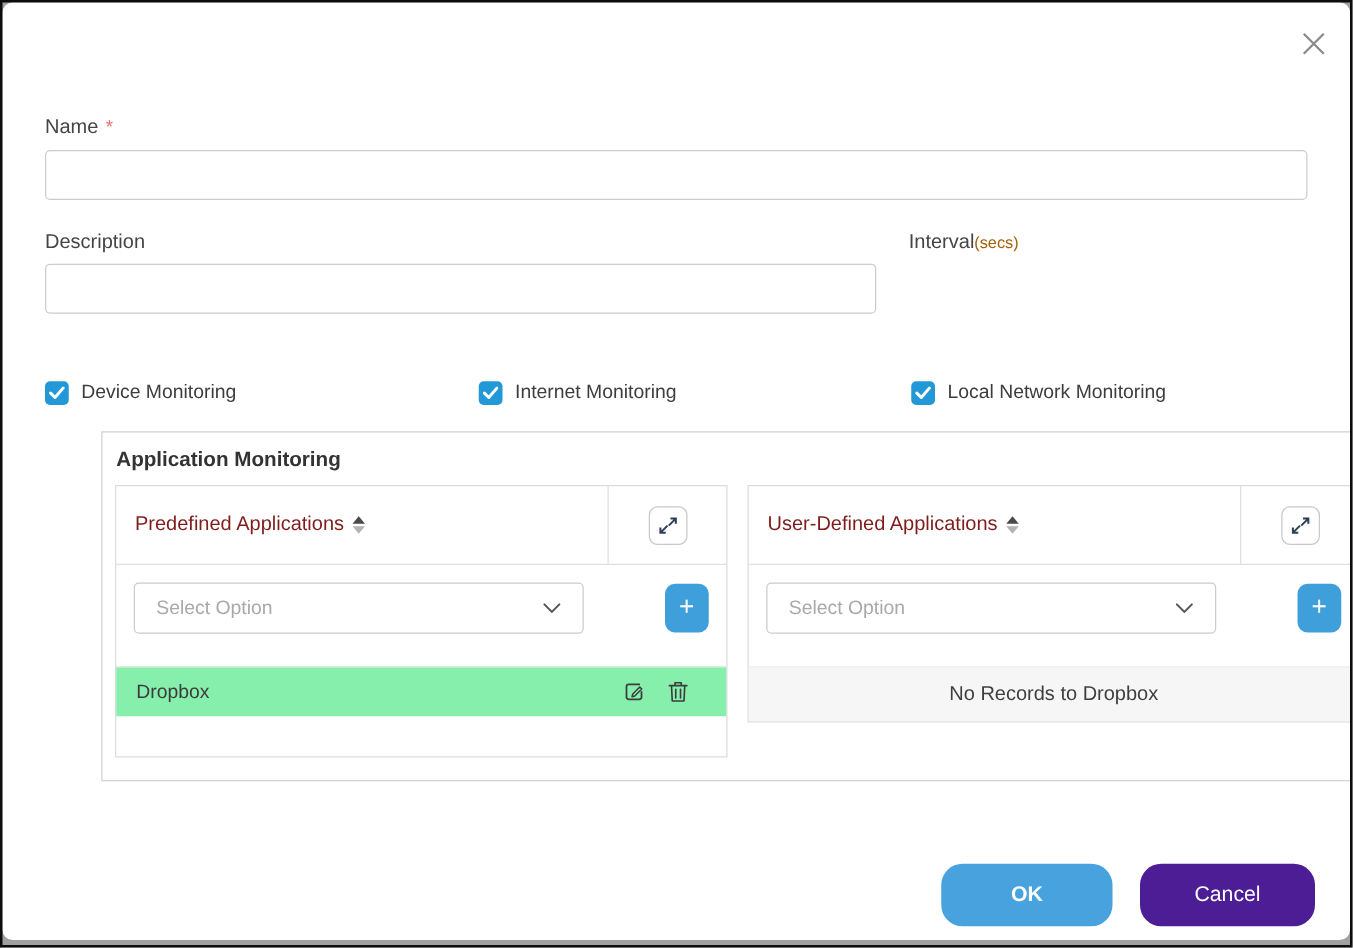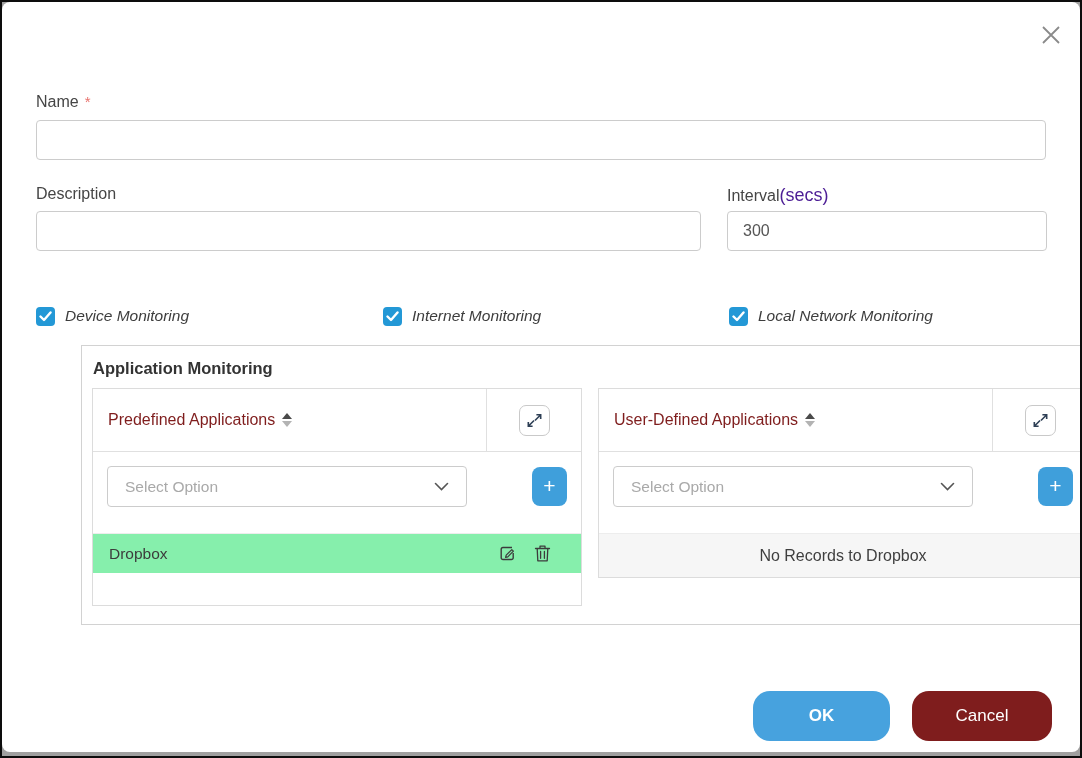--- a/index.html
+++ b/index.html
@@ -17,34 +17,34 @@
     position: absolute; left: 28px; top: 19px;
     font-size: 21px; font-weight: bold; color: #3d3d3d; letter-spacing: .2px;
   }
   .close-btn {
     position: absolute; left: 1034px; top: 18px; width: 30px; height: 30px;
     display: flex; align-items: center; justify-content: center; cursor: pointer;
   }
   
   .field-label { position: absolute; font-size: 16px; color: #454545; }
   .req { color: #e8736e; margin-left: 6px; font-size: 15px; }
-  .unit { color: #4c1d95; font-size: 18px; }
+  .unit { color: #a16207; font-size: 13px; }
   .txt-input {
     position: absolute; height: 40px; border: 1px solid #cccccc; border-radius: 4px;
     font-size: 16px; color: #555; padding: 0 15px; background: #fff; outline: none;
     font-family: "Liberation Sans", "DejaVu Sans", sans-serif;
   }
   #name-label { left: 34px; top: 91px; }
   #name-input { left: 34px; top: 118px; width: 1010px; }
   #desc-label { left: 34px; top: 183px; }
   #desc-input { left: 34px; top: 209px; width: 665px; }
   #interval-label { left: 725px; top: 183px; }
   #interval-input { left: 725px; top: 209px; width: 320px; }
   
-  .check-item { position: absolute; top: 303px; display: flex; align-items: center; height: 22px; font-style: italic; }
+  .check-item { position: absolute; top: 303px; display: flex; align-items: flex-start; height: 22px; }
   .cb {
     width: 19px; height: 19px; border-radius: 4px; background: #2398d6;
     display: inline-flex; align-items: center; justify-content: center; cursor: pointer; flex: none;
   }
   .cb-label { margin-left: 10px; font-size: 15.5px; color: #3d3d3d; }
   
   .app-box {
     position: absolute; left: 31px; top: 343px; width: 1018px; height: 280px;
     border: 1px solid #d2d2d2;
     margin-left: 48px;
@@ -85,21 +85,21 @@
     height: 44px; background: #f6f6f6; border-top: 1px solid #ededed;
     display: flex; align-items: center; justify-content: center; font-size: 16px; color: #3f3f3f;
   }
   
   .btn {
     position: absolute; top: 689px; height: 50px; border: none; border-radius: 17px;
     font-size: 17px; color: #ffffff; cursor: pointer;
     font-family: "Liberation Sans", "DejaVu Sans", sans-serif;
   }
   #ok-btn { left: 751px; width: 137px; background: #47a2de; font-weight: bold; }
-  #cancel-btn { left: 910px; width: 140px; background: #7f1d1d; }
+  #cancel-btn { left: 910px; width: 140px; background: #4c1d95; }
 </style>
 </head>
 <body>
 
 <div class="frame">
   <div class="modal">
 
     <div class="close-btn">
       <svg width="26" height="26" viewBox="0 0 26 26">
           <path d="M5 5 L21 21 M21 5 L5 21" stroke="#8a8a8a" stroke-width="1.8" fill="none"></path>
@@ -110,21 +110,20 @@
       <span>Name</span><span class="req">*</span>
     </div>
     <input class="txt-input" id="name-input" value="" style="">
 
     <div class="field-label" id="desc-label">Description</div>
     <input class="txt-input" id="desc-input" value="" style="">
 
     <div class="field-label" id="interval-label">
       <span>Interval</span><span class="unit">(secs)</span>
     </div>
-    <input class="txt-input" id="interval-input" value="300" style="">
 
     <div class="check-item" style="left:34px">
       <span class="cb">
         <svg width="13" height="11" viewBox="0 0 13 11">
             <path d="M1.5 5.5 L5 9 L11.5 1.5" stroke="#fff" stroke-width="2.4" fill="none" stroke-linecap="round" stroke-linejoin="round"></path>
           </svg>
       </span>
       <span class="cb-label">Device Monitoring</span>
     </div>
     <div class="check-item" style="left:381px">

